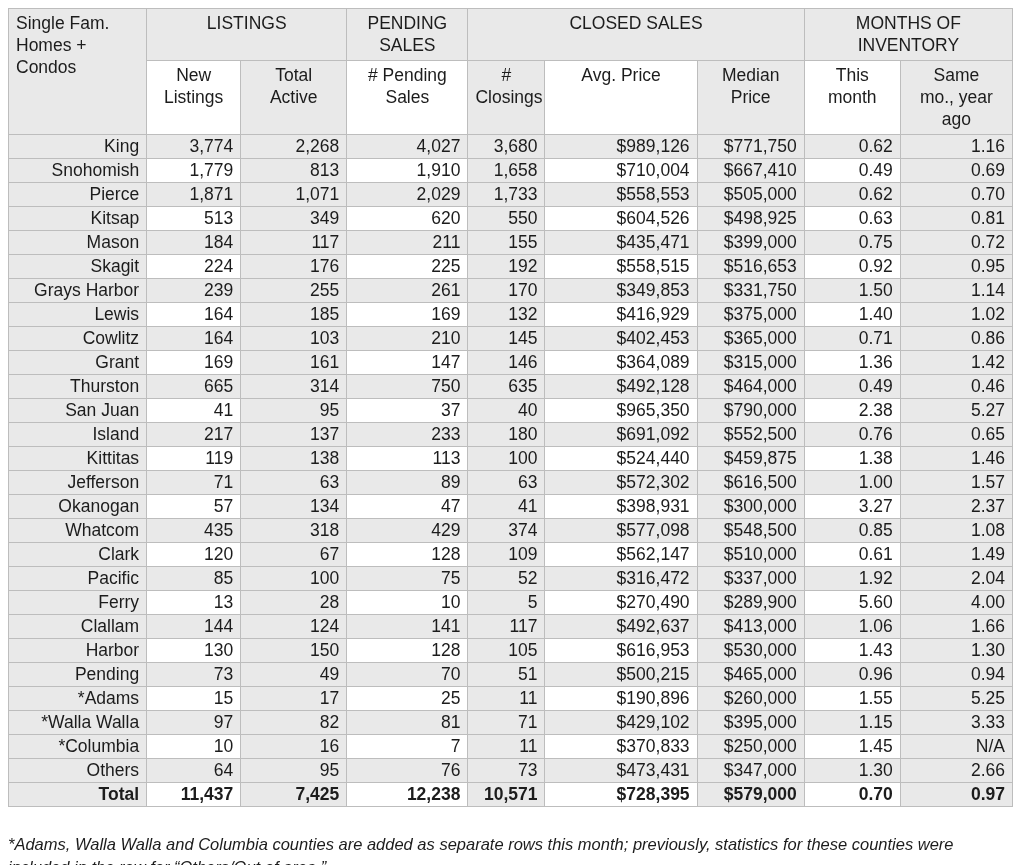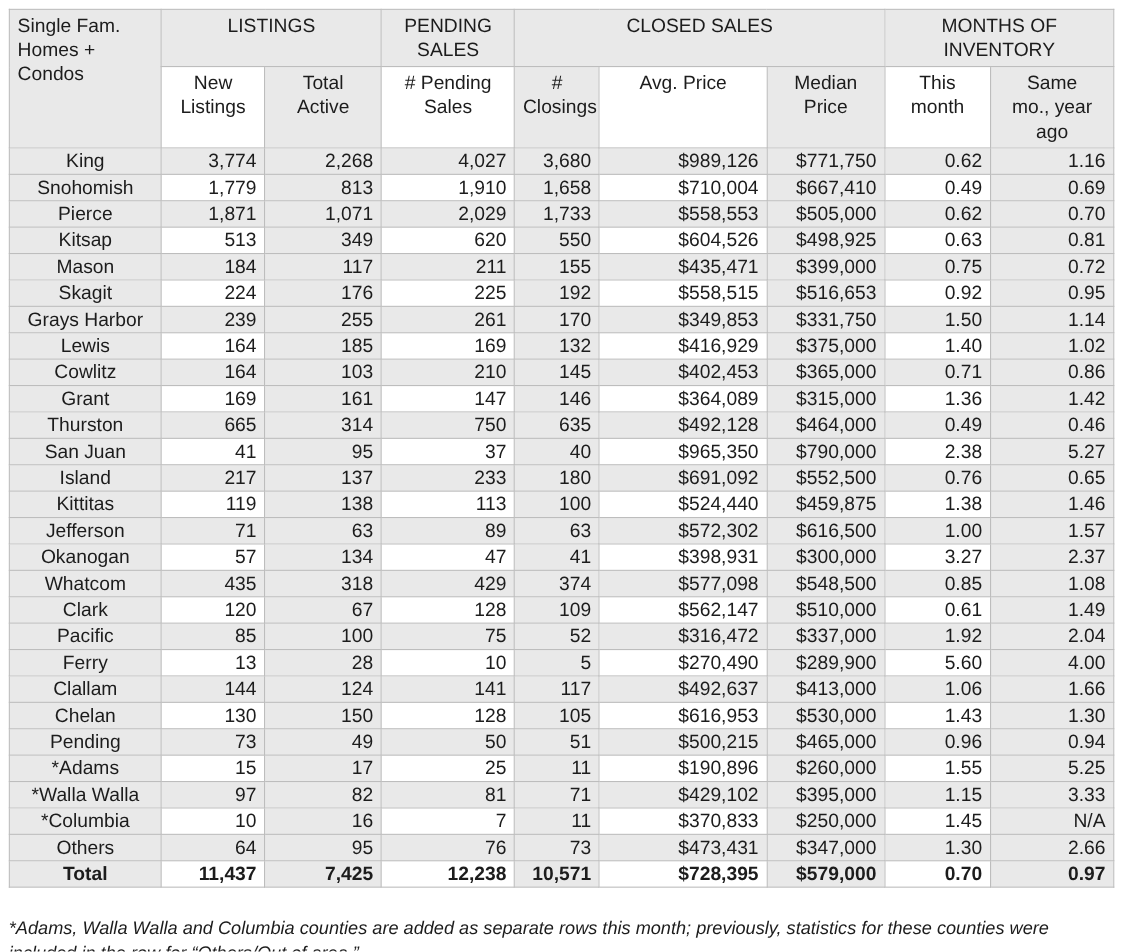--- a/index.html
+++ b/index.html
@@ -46,21 +46,21 @@
   }
   table.stats td {
     font-size: 17.5px;
     height: 24px;
     padding: 0 7px;
     text-align: right;
     vertical-align: middle;
     white-space: nowrap;
   }
   table.stats td.county {
-    text-align: center;
+    text-align: right;
   }
   .shade {
     background: #e9e9e9;
   }
   tr.total-row td {
     font-weight: bold;
   }
   .footnote {
     margin: 26px 0 0 0;
     max-width: 990px;
@@ -343,35 +343,35 @@
           <td class="shade">144</td>
           <td class="shade">124</td>
           <td class="shade">141</td>
           <td class="shade">117</td>
           <td class="shade">$492,637</td>
           <td class="shade">$413,000</td>
           <td class="shade">1.06</td>
           <td class="shade">1.66</td>
         </tr>
         <tr>
-          <td class="county shade">Chelan</td>
+          <td class="county shade">Harbor</td>
           <td>130</td>
           <td class="shade">150</td>
           <td>128</td>
           <td class="shade">105</td>
           <td>$616,953</td>
           <td class="shade">$530,000</td>
           <td>1.43</td>
           <td class="shade">1.30</td>
         </tr>
         <tr>
           <td class="county shade">Pending</td>
           <td class="shade">73</td>
           <td class="shade">49</td>
-          <td class="shade">50</td>
+          <td class="shade">70</td>
           <td class="shade">51</td>
           <td class="shade">$500,215</td>
           <td class="shade">$465,000</td>
           <td class="shade">0.96</td>
           <td class="shade">0.94</td>
         </tr>
         <tr>
           <td class="county shade">*Adams</td>
           <td>15</td>
           <td class="shade">17</td>

